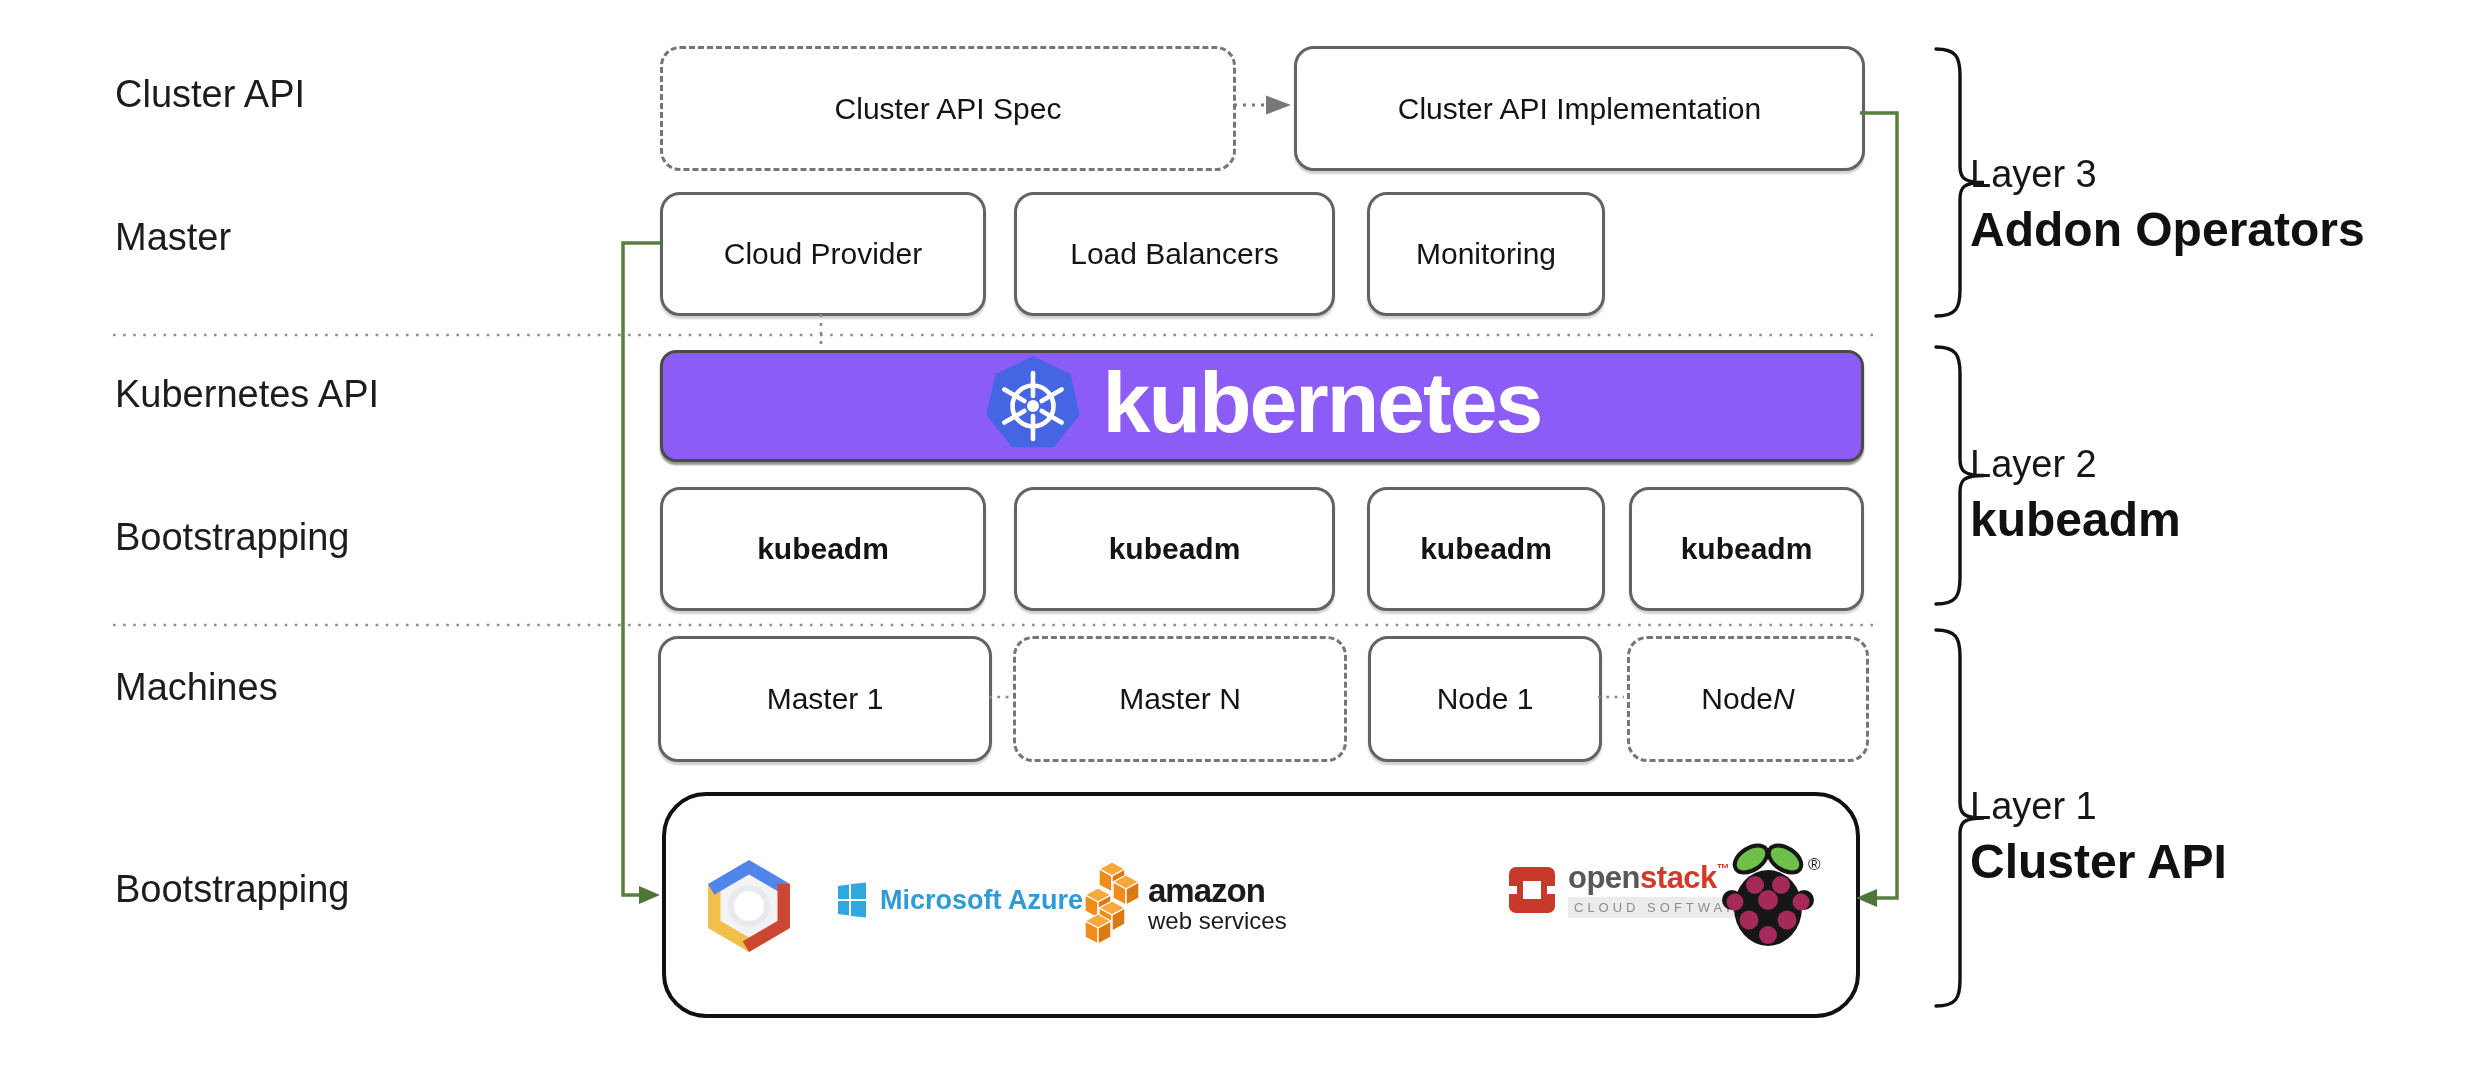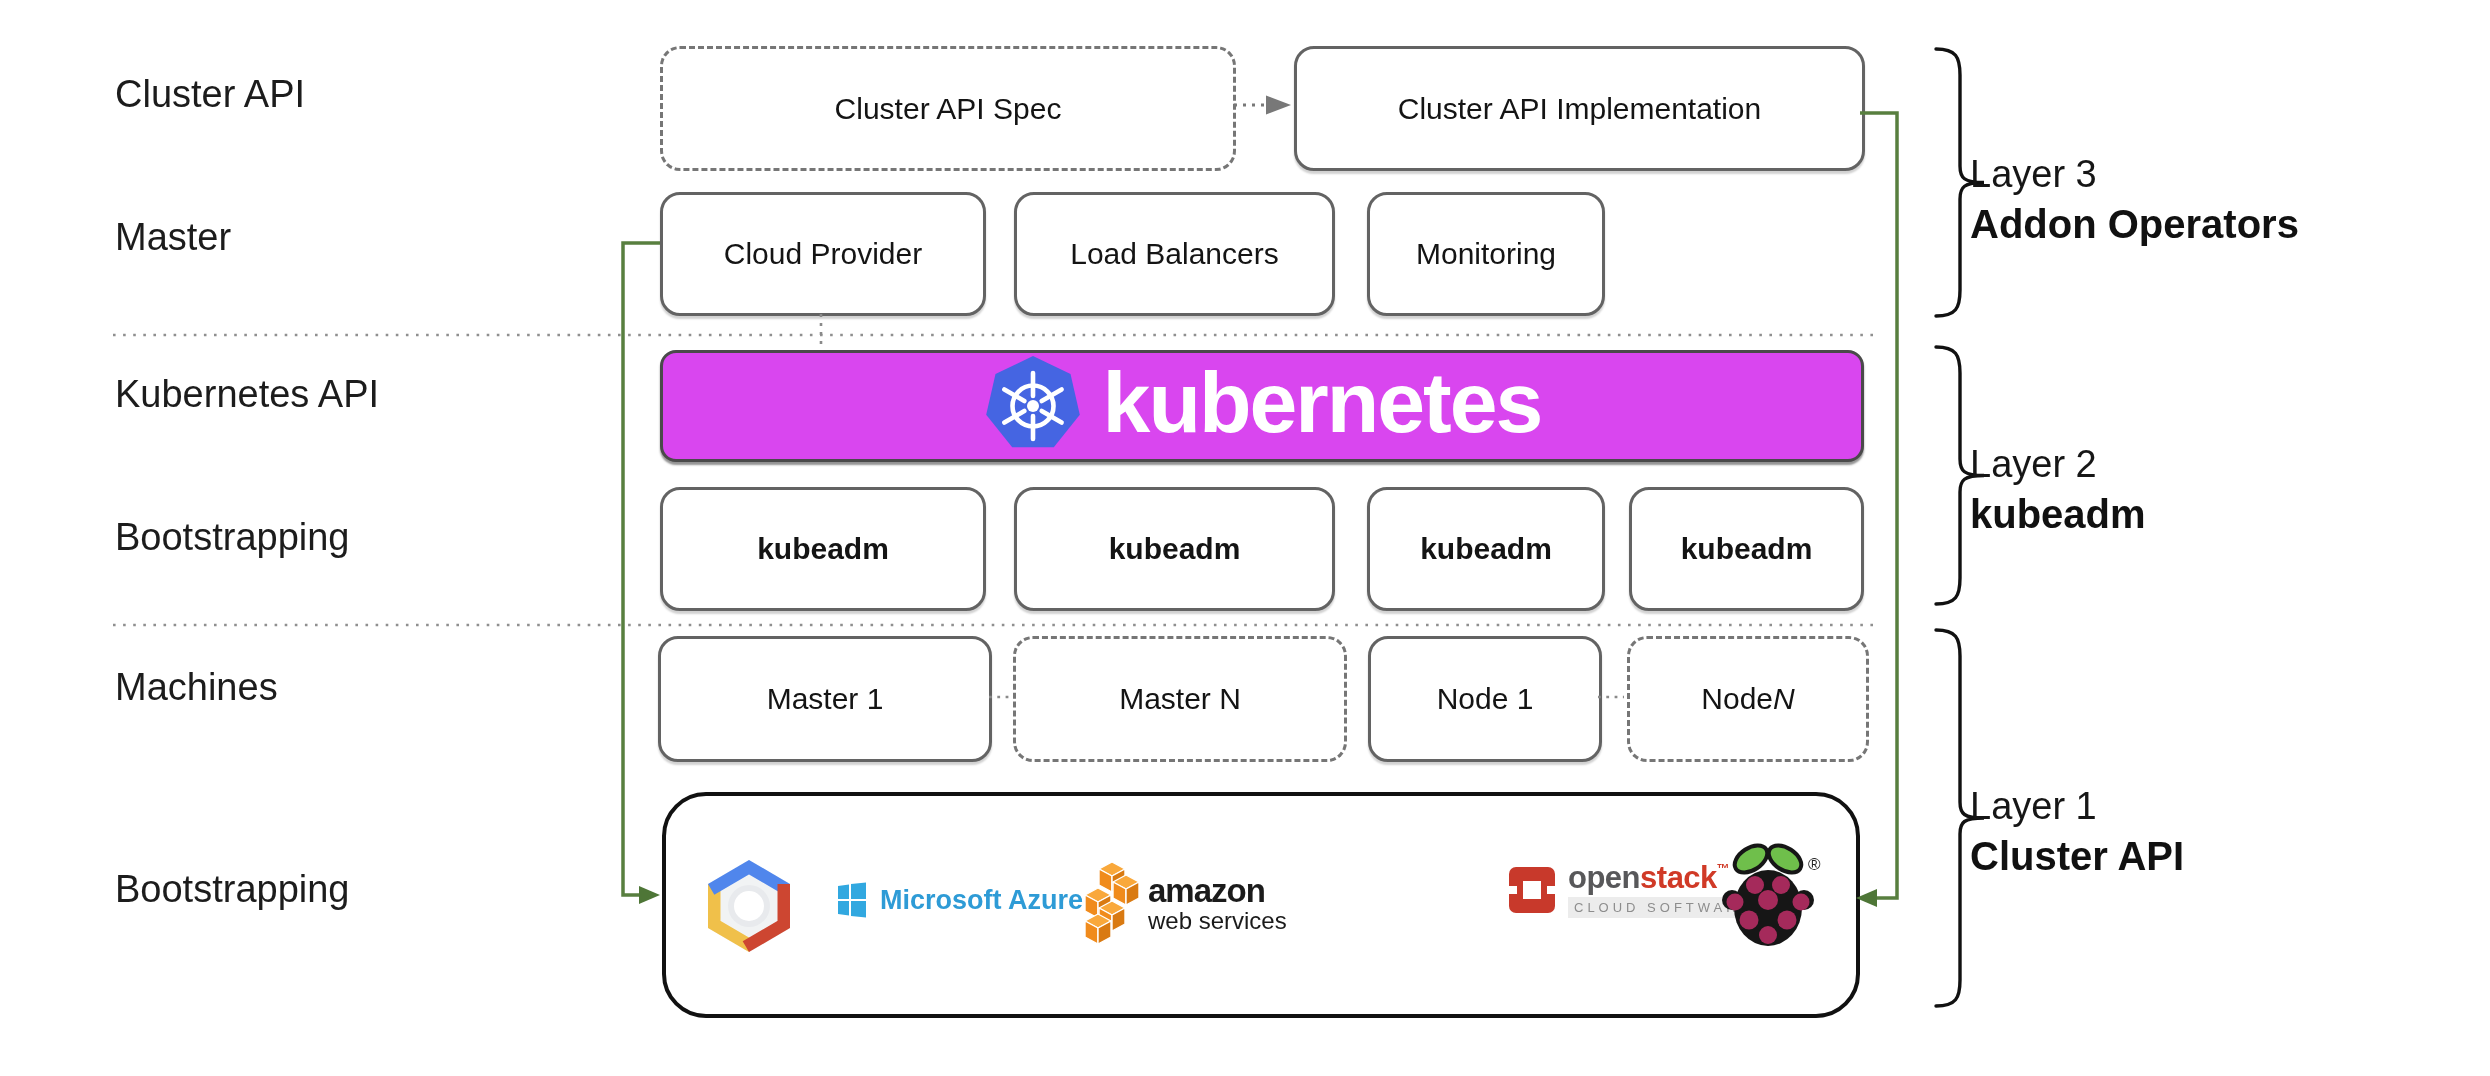--- a/index.html
+++ b/index.html
@@ -4,21 +4,21 @@
 <style>
   html,body{margin:0;padding:0;background:#fff;}
   #canvas{position:relative;width:2490px;height:1076px;background:#fff;overflow:hidden;
           font-family:"Liberation Sans",sans-serif;color:#1a1a1a;border-radius:12px;}
   .rowlabel{position:absolute;left:115px;font-size:38px;color:#1c1c1c;white-space:nowrap;}
   .box{position:absolute;background:#fff;border:3px solid #636363;border-radius:20px;
        display:flex;align-items:center;justify-content:center;font-size:30px;color:#141414;
        box-shadow:0 3px 2px rgba(0,0,0,.18);white-space:nowrap;}
   .box.dashed{border-style:dashed;border-color:#767676;box-shadow:none;}
   .box.boldtxt{font-weight:bold;}
-  .banner{position:absolute;left:660px;top:350px;width:1198px;height:106px;background:#d946ef;
+  .banner{position:absolute;left:660px;top:350px;width:1198px;height:106px;background:#8b5cf6;
           border:3px solid #4a4a4a;border-radius:16px;display:flex;align-items:center;
           justify-content:center;gap:20px;box-shadow:0 3px 2px rgba(40,40,40,.5);}
   .banner .wordmark{color:#fff;font-size:86px;font-weight:bold;letter-spacing:-2px;
                     line-height:1;padding-bottom:8px;}
   .infra{position:absolute;left:662px;top:792px;width:1190px;height:218px;background:#fff;
          border:4px solid #111;border-radius:44px;}
   .logo{position:absolute;display:flex;align-items:center;}
   .azure-text{font-size:27px;font-weight:600;color:#2e9bd6;margin-left:10px;white-space:nowrap;}
   .aws-text{margin-left:8px;line-height:1;color:#1b1b1b;}
   .aws-text .l1{font-size:33px;font-weight:800;letter-spacing:-1px;}
@@ -26,21 +26,21 @@
   .vmw-text{margin-left:10px;line-height:1;}
   .vmw-text .l1{font-size:36px;font-weight:800;color:#2b2b2b;letter-spacing:-1px;}
   .vmw-text .l2{font-size:30px;font-weight:300;color:#58595b;margin-top:3px;}
   .os-text{margin-left:10px;line-height:1;}
   .os-text .l1{font-size:31px;font-weight:700;letter-spacing:-0.5px;white-space:nowrap;}
   .os-open{color:#58585a;} .os-stack{color:#d03a27;} .os-tm{font-size:13px;color:#d03a27;vertical-align:top;}
   .os-sub{margin-top:4px;background:#ececec;color:#8d8d8d;font-size:13px;letter-spacing:4px;
           padding:4px 6px;text-align:center;}
   .layer{position:absolute;left:1970px;line-height:1.28;}
   .layer .l1{font-size:38px;color:#161616;}
-  .layer .l2{font-size:40px;font-weight:bold;color:#111;}
+  .layer .l2{font-size:48px;font-weight:bold;color:#111;}
   svg{display:block;}
   .overlay{position:absolute;left:0;top:0;pointer-events:none;}
   .reg{font-size:19px;color:#222;}
   .it{font-style:italic;}
 </style>
 </head>
 <body>
 
 <div id="canvas">
 

